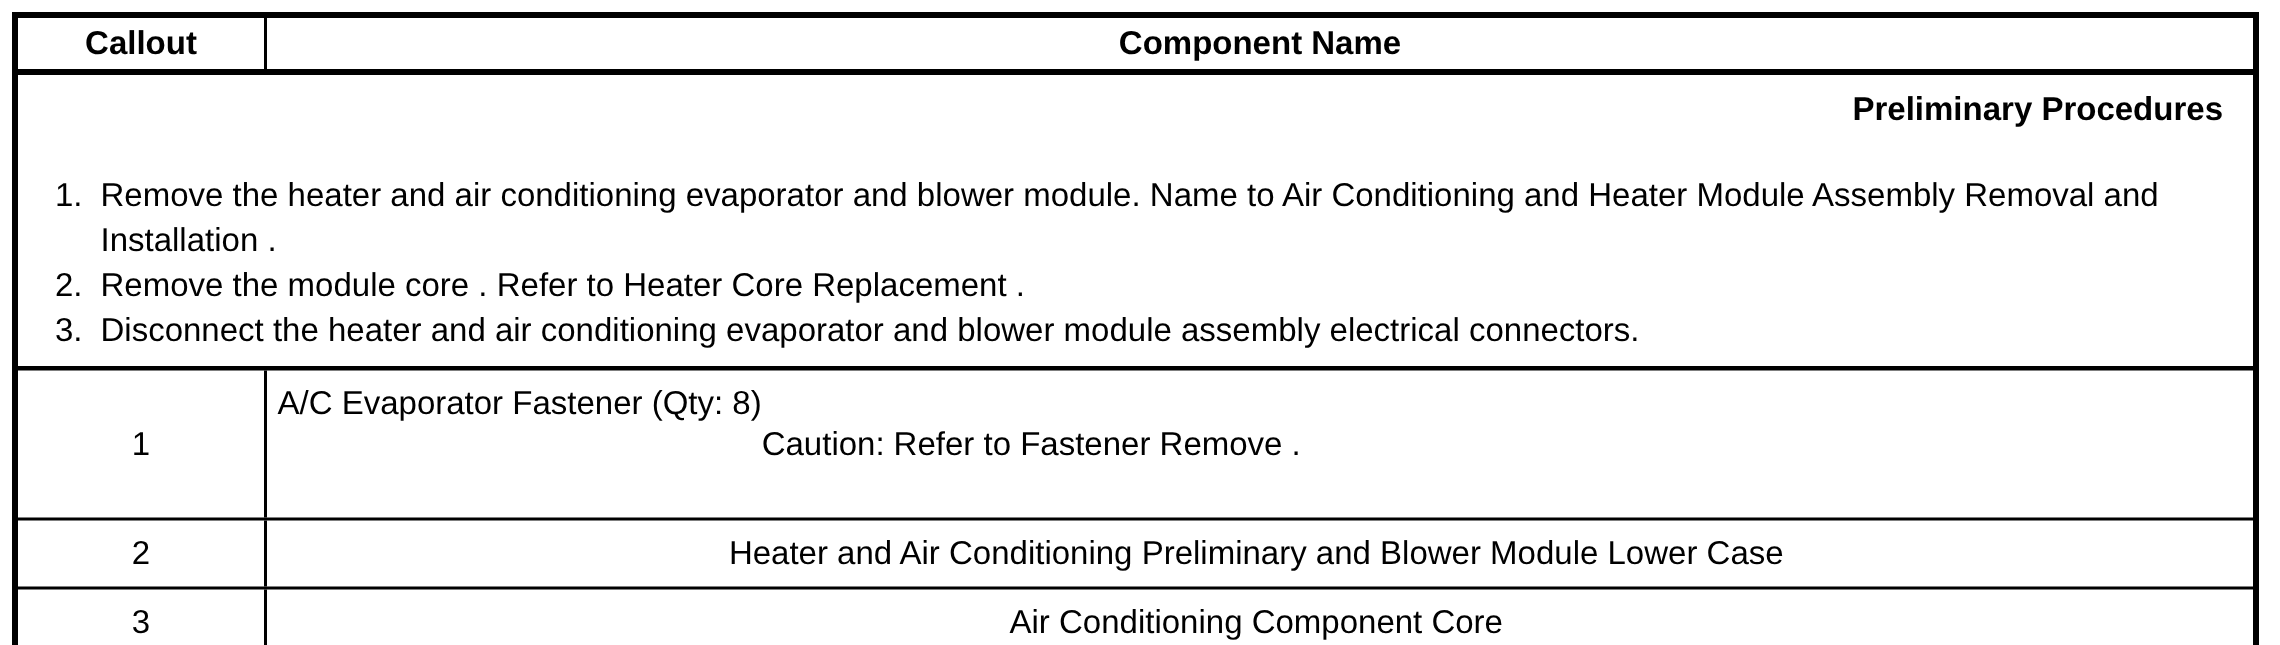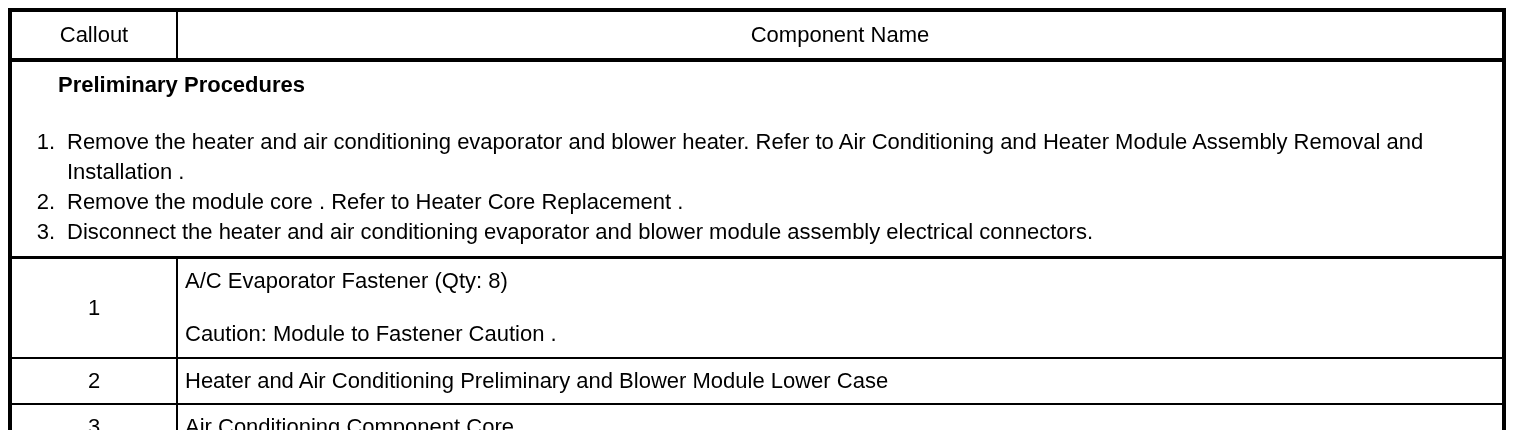--- a/index.html
+++ b/index.html
@@ -27,45 +27,45 @@
     flex: none;
     border-right: 2px solid #000;
     display: flex;
     align-items: center;
     justify-content: center;
     text-align: center;
   }
   .name-col { flex: 1; min-width: 0; }
 
   .header-cell {
-    height: 46px;
-    font-weight: normal;
+    height: 34px;
+    font-weight: bold;
     display: flex;
     align-items: center;
     justify-content: center;
   }
 
   .prelim-cell {
     width: 100%;
     padding: 9px 20px 9px 0;
   }
   .prelim-title {
     font-weight: bold;
     margin-left: 46px;
     line-height: 28px;
+    text-align: right;
   }
   .steps { margin-top: 28px; }
   .step { display: flex; line-height: 30px; }
   .step-num { width: 43px; flex: none; text-align: right; }
   .step-text { flex: 1; margin-left: 12px; min-width: 0; }
 
   .comp-cell {
     padding: 9px 12px 9px 7px;
     display: flex;
-    flex-direction: column;
     justify-content: center;
   }
   .row-1 { min-height: 100px; }
   .row-1 .comp-cell { justify-content: flex-start; }
   .row-2 { min-height: 36px; }
   .row-3 { min-height: 40px; }
   .caution-line { margin-top: 27px; }
   .caution-label { font-weight: normal; margin-right: 6px; }
   .line { line-height: 26px; }
 </style>
@@ -78,40 +78,40 @@
     <div class="callout-col header-cell">Callout</div>
     <div class="name-col header-cell">Component Name</div>
   </div>
 
   <div class="row prelim-row">
     <div class="prelim-cell">
       <div class="prelim-title">Preliminary Procedures</div>
       <div class="steps">
         <div class="step">
           <span class="step-num">1.</span>
-          <span class="step-text">Remove the heater and air conditioning evaporator and blower heater. Refer to Air Conditioning and Heater Module Assembly Removal and Installation .</span>
+          <span class="step-text">Remove the heater and air conditioning evaporator and blower module. Name to Air Conditioning and Heater Module Assembly Removal and Installation .</span>
         </div>
         <div class="step">
           <span class="step-num">2.</span>
           <span class="step-text">Remove the module core . Refer to Heater Core Replacement .</span>
         </div>
         <div class="step">
           <span class="step-num">3.</span>
           <span class="step-text">Disconnect the heater and air conditioning evaporator and blower module assembly electrical connectors.</span>
         </div>
       </div>
     </div>
   </div>
 
   <div class="row row-1">
     <div class="callout-col">1</div>
     <div class="name-col comp-cell">
       <div class="line">A/C Evaporator Fastener (Qty: 8)</div>
       <div class="caution-line line">
-        <span class="caution-label">Caution:</span><span>Module to Fastener Caution .</span>
+        <span class="caution-label">Caution:</span><span>Refer to Fastener Remove .</span>
       </div>
     </div>
   </div>
 
   <div class="row row-2">
     <div class="callout-col">2</div>
     <div class="name-col comp-cell">
       <div class="line">Heater and Air Conditioning Preliminary and Blower Module Lower Case</div>
     </div>
   </div>

